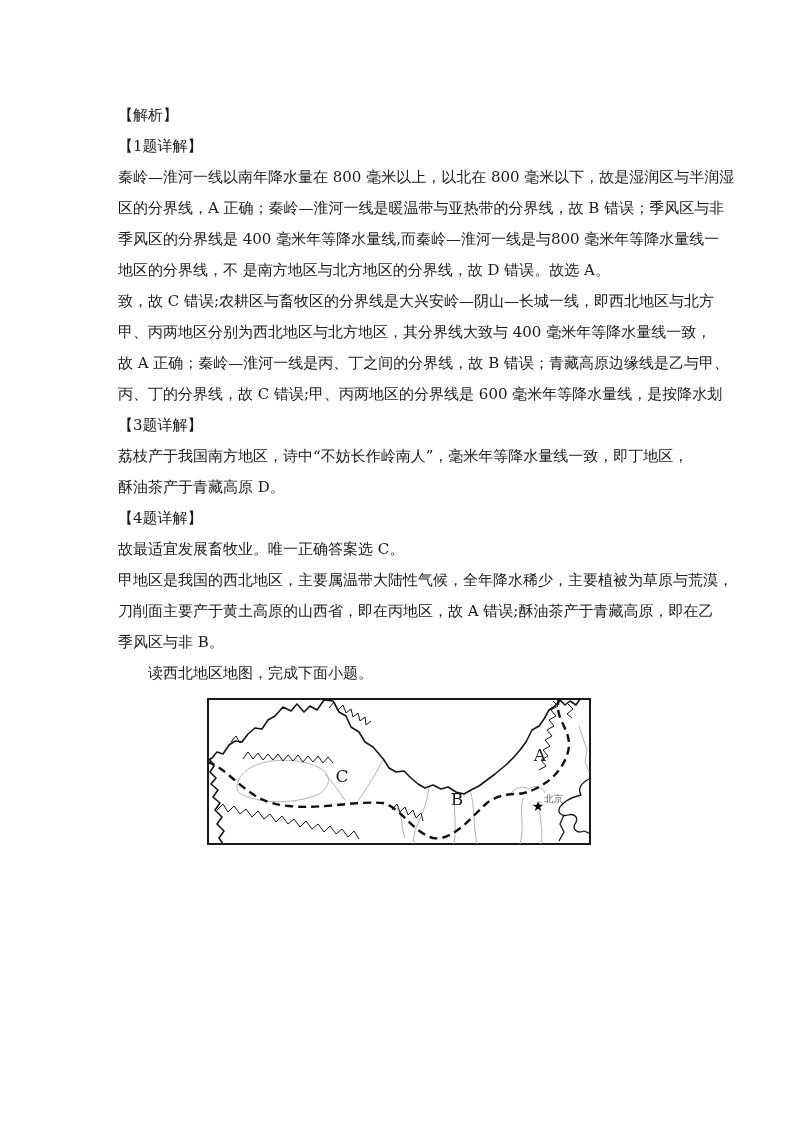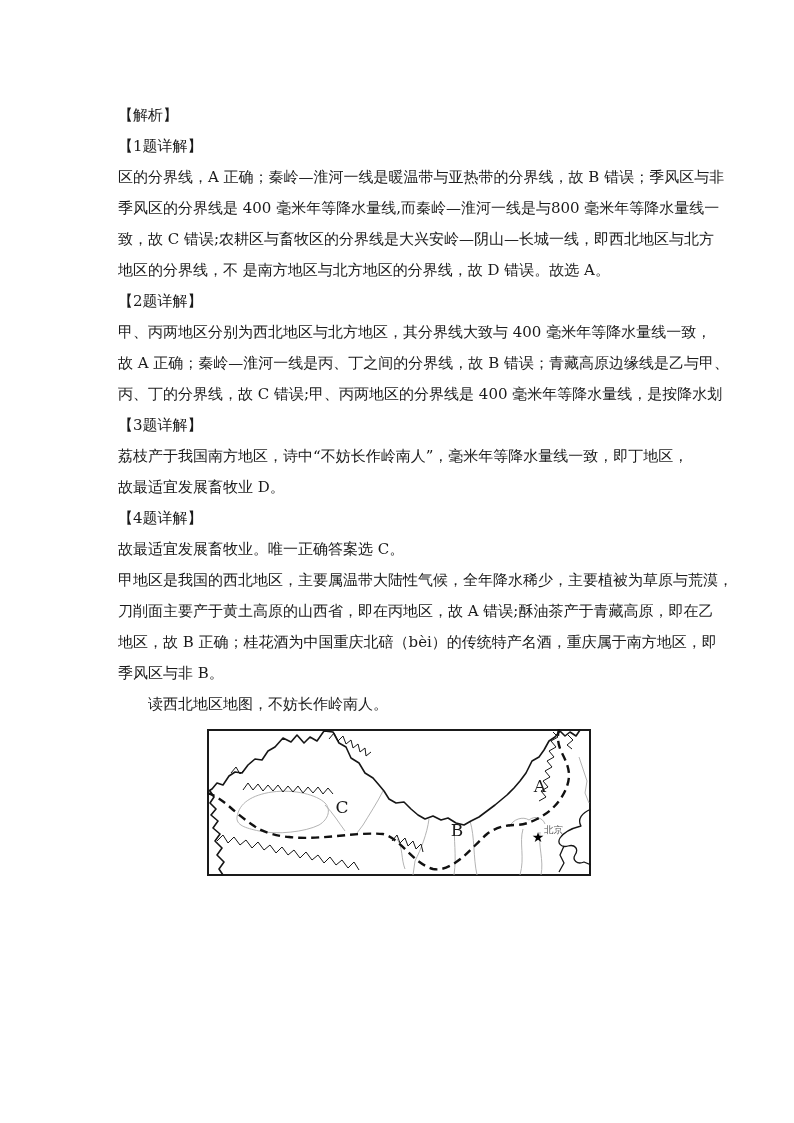--- a/index.html
+++ b/index.html
@@ -49,43 +49,42 @@
 </style>
 </head>
 <body>
 
 <div class="page">
   <div class="content">
 
     <div class="line title">【解析】</div>
 
     <div class="line title">【1题详解】</div>
+    <div class="line">秦岭—淮河一线以南年降水量在 800 毫米以上，以北在 800 毫米以下，故是湿润区与半润湿</div>
     <div class="line">区的分界线，A 正确；秦岭—淮河一线是暖温带与亚热带的分界线，故 B 错误；季风区与非</div>
     <div class="line">季风区的分界线是 400 毫米年等降水量线,而秦岭—淮河一线是与800 毫米年等降水量线一</div>
+    <div class="line last">地区的分界线，不 是南方地区与北方地区的分界线，故 D 错误。故选 A。</div>
     <div class="line">致，故 C 错误;农耕区与畜牧区的分界线是大兴安岭—阴山—长城一线，即西北地区与北方</div>
-    <div class="line last">地区的分界线，不 是南方地区与北方地区的分界线，故 D 错误。故选 A。</div>
 
-    <div class="line title">【2题详解】</div>
     <div class="line">甲、丙两地区分别为西北地区与北方地区，其分界线大致与 400 毫米年等降水量线一致，</div>
     <div class="line">故 A 正确；秦岭—淮河一线是丙、丁之间的分界线，故 B 错误；青藏高原边缘线是乙与甲、</div>
-    <div class="line">丙、丁的分界线，故 C 错误;甲、丙两地区的分界线是 400 毫米年等降水量线，是按降水划</div>
+    <div class="line">丙、丁的分界线，故 C 错误;甲、丙两地区的分界线是 600 毫米年等降水量线，是按降水划</div>
 
     <div class="line title">【3题详解】</div>
     <div class="line">荔枝产于我国南方地区，诗中“不妨长作岭南人”，毫米年等降水量线一致，即丁地区，</div>
-    <div class="line last">故最适宜发展畜牧业 D。</div>
+    <div class="line last">酥油茶产于青藏高原 D。</div>
 
     <div class="line title">【4题详解】</div>
     <div class="line last">故最适宜发展畜牧业。唯一正确答案选 C。</div>
     <div class="line">甲地区是我国的西北地区，主要属温带大陆性气候，全年降水稀少，主要植被为草原与荒漠，</div>
 
     <div class="line">刀削面主要产于黄土高原的山西省，即在丙地区，故 A 错误;酥油茶产于青藏高原，即在乙</div>
-    <div class="line">地区，故 B 正确；桂花酒为中国重庆北碚（bèi）的传统特产名酒，重庆属于南方地区，即</div>
     <div class="line last">季风区与非 B。</div>
 
-    <div class="line last indent">读西北地区地图，不妨长作岭南人。</div>
+    <div class="line last indent">读西北地区地图，完成下面小题。</div>
 
     <div class="map-wrap">
       <svg class="map-frame" viewBox="0 0 384 147">
 
         <rect x="1" y="1" width="382" height="145" fill="#ffffff" stroke="#1a1a1a" stroke-width="2"></rect>
 
         <g stroke="#aaaaaa" stroke-width="0.9" fill="none">
           <path d="M 30,88 C 32,74 45,66 65,63 C 88,60 110,66 118,74 C 124,80 122,90 112,96 C 98,103 70,106 52,102 C 38,99 29,96 30,88 Z"></path>
           <path d="M 118,76 C 126,84 132,94 138,102"></path>
           <path d="M 176,62 C 170,74 162,86 156,96 L 150,104"></path>

